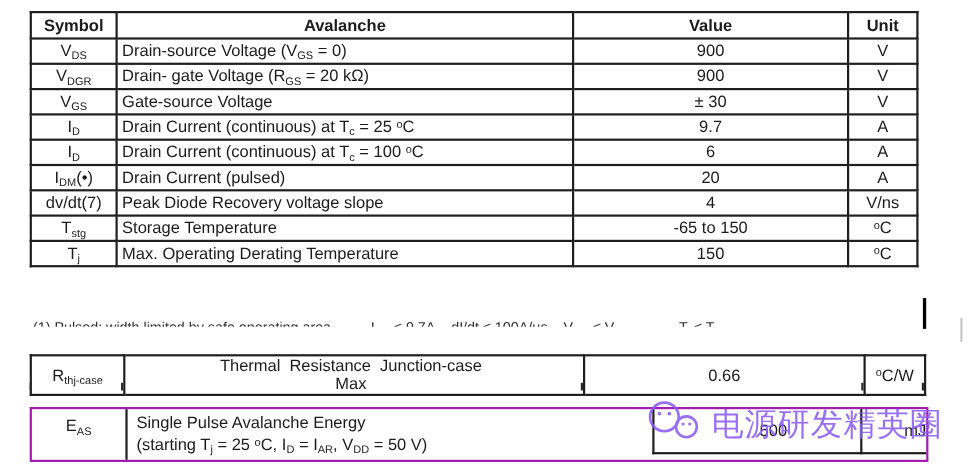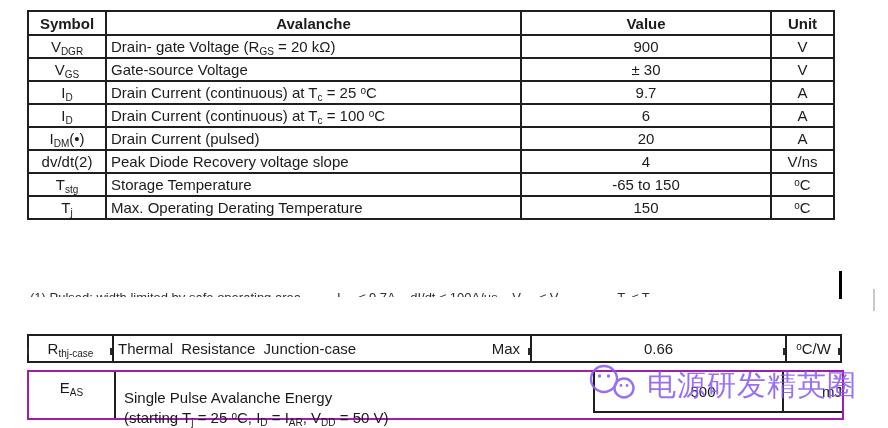--- a/index.html
+++ b/index.html
@@ -12,49 +12,49 @@
     font-size:15px; color:#1b1b1b;
   }
   table.dtable th, table.dtable td {
     border:2px solid #1f1f1f; box-sizing:border-box; overflow:hidden;
     white-space:nowrap; padding:0 4px; vertical-align:middle;
   }
   table.dtable th { font-weight:bold; text-align:center; }
   #abs-max-table { left:27px; top:10px; width:806px; }
   #abs-max-table thead tr { height:24px; }
   #abs-max-table tbody tr { height:23px; }
-  #thermal-table { left:27px; top:334px; width:813px; }
+  #thermal-table { left:27px; top:322px; width:813px; }
   #thermal-table tr { height:27px; }
   td.sym { text-align:center; }
   td.par { text-align:left; padding-left:7px; }
   td.val { text-align:center; }
   td.unit { text-align:center; }
   sub { font-size:10px; vertical-align:-3px; line-height:0; }
   sup { font-size:10px; vertical-align:4px; line-height:0; }
-  .par-flex { display:flex; justify-content:space-between; align-items:center; padding-right:6px; }
+  .par-flex { display:flex; justify-content:space-between; align-items:center; padding-right:6px;flex-direction:column; }
   .wspace { word-spacing:4px; }
   
   .footnote-clip {
     position:absolute; left:30px; top:290px; width:813px; height:7px;
     overflow:hidden; font-size:13px; line-height:15px; white-space:nowrap;
     color:#2e2e2e;
   }
   
   .stub { position:absolute; width:2px; height:7px; background:#2a2a2a; top:348px; }
   
   #avalanche-table {
     position:absolute; left:27px; top:370px; width:817px; height:50px;
     border:2px solid #a21caf; box-sizing:border-box; font-size:15px;
   }
   .t3-vline { position:absolute; width:2px; background:#1f1f1f; top:0; }
   .t3-vline.full { bottom:0; }
   .t3-vline.short { height:41px; }
   .t3-hline { position:absolute; left:564px; right:0; top:39px; height:2px; background:#1f1f1f; }
   .t3-sym { position:absolute; left:0; top:7px; width:85px; text-align:center; }
-  .t3-par { position:absolute; left:95px; top:16px; line-height:20px; white-space:nowrap; }
+  .t3-par { position:absolute; left:95px; top:3px; line-height:20px; white-space:nowrap; }
   .t3-val { position:absolute; left:564px; top:11px; width:220px; text-align:center; }
   .t3-unit { position:absolute; left:757px; top:11px; width:56px; text-align:right; }
   
   .watermark {
     position:absolute; left:583px; top:362px; display:flex; align-items:center;
     color:#8b5cf6; opacity:0.88; z-index:5; pointer-events:none;text-align:right;
   }
   .watermark .wm-text {
     font-size:29px; line-height:40px; letter-spacing:1px;
     font-family:"Liberation Sans", sans-serif;
@@ -77,20 +77,26 @@
     <thead>
       <tr>
         <th>Symbol</th>
         <th>Avalanche</th>
         <th>Value</th>
         <th>Unit</th>
       </tr>
     </thead>
     <tbody id="amr-body">
         <tr>
+          <td class="sym">V<sub>DS</sub></td>
+          <td class="par">Drain-source Voltage (V<sub>GS</sub> = 0)</td>
+          <td class="val">900</td>
+          <td class="unit">V</td>
+        </tr>
+        <tr>
           <td class="sym">V<sub>DGR</sub></td>
           <td class="par">Drain- gate Voltage (R<sub>GS</sub> = 20 kΩ)</td>
           <td class="val">900</td>
           <td class="unit">V</td>
         </tr>
         <tr>
           <td class="sym">V<sub>GS</sub></td>
           <td class="par">Gate-source Voltage</td>
           <td class="val">± 30</td>
           <td class="unit">V</td>
@@ -107,21 +113,21 @@
           <td class="val">6</td>
           <td class="unit">A</td>
         </tr>
         <tr>
           <td class="sym">I<sub>DM</sub>(•)</td>
           <td class="par">Drain Current (pulsed)</td>
           <td class="val">20</td>
           <td class="unit">A</td>
         </tr>
         <tr>
-          <td class="sym">dv/dt(2)</td>
+          <td class="sym">dv/dt(7)</td>
           <td class="par">Peak Diode Recovery voltage slope</td>
           <td class="val">4</td>
           <td class="unit">V/ns</td>
         </tr>
         <tr>
           <td class="sym">T<sub>stg</sub></td>
           <td class="par">Storage Temperature</td>
           <td class="val">-65 to 150</td>
           <td class="unit"><sup>o</sup>C</td>
         </tr>

